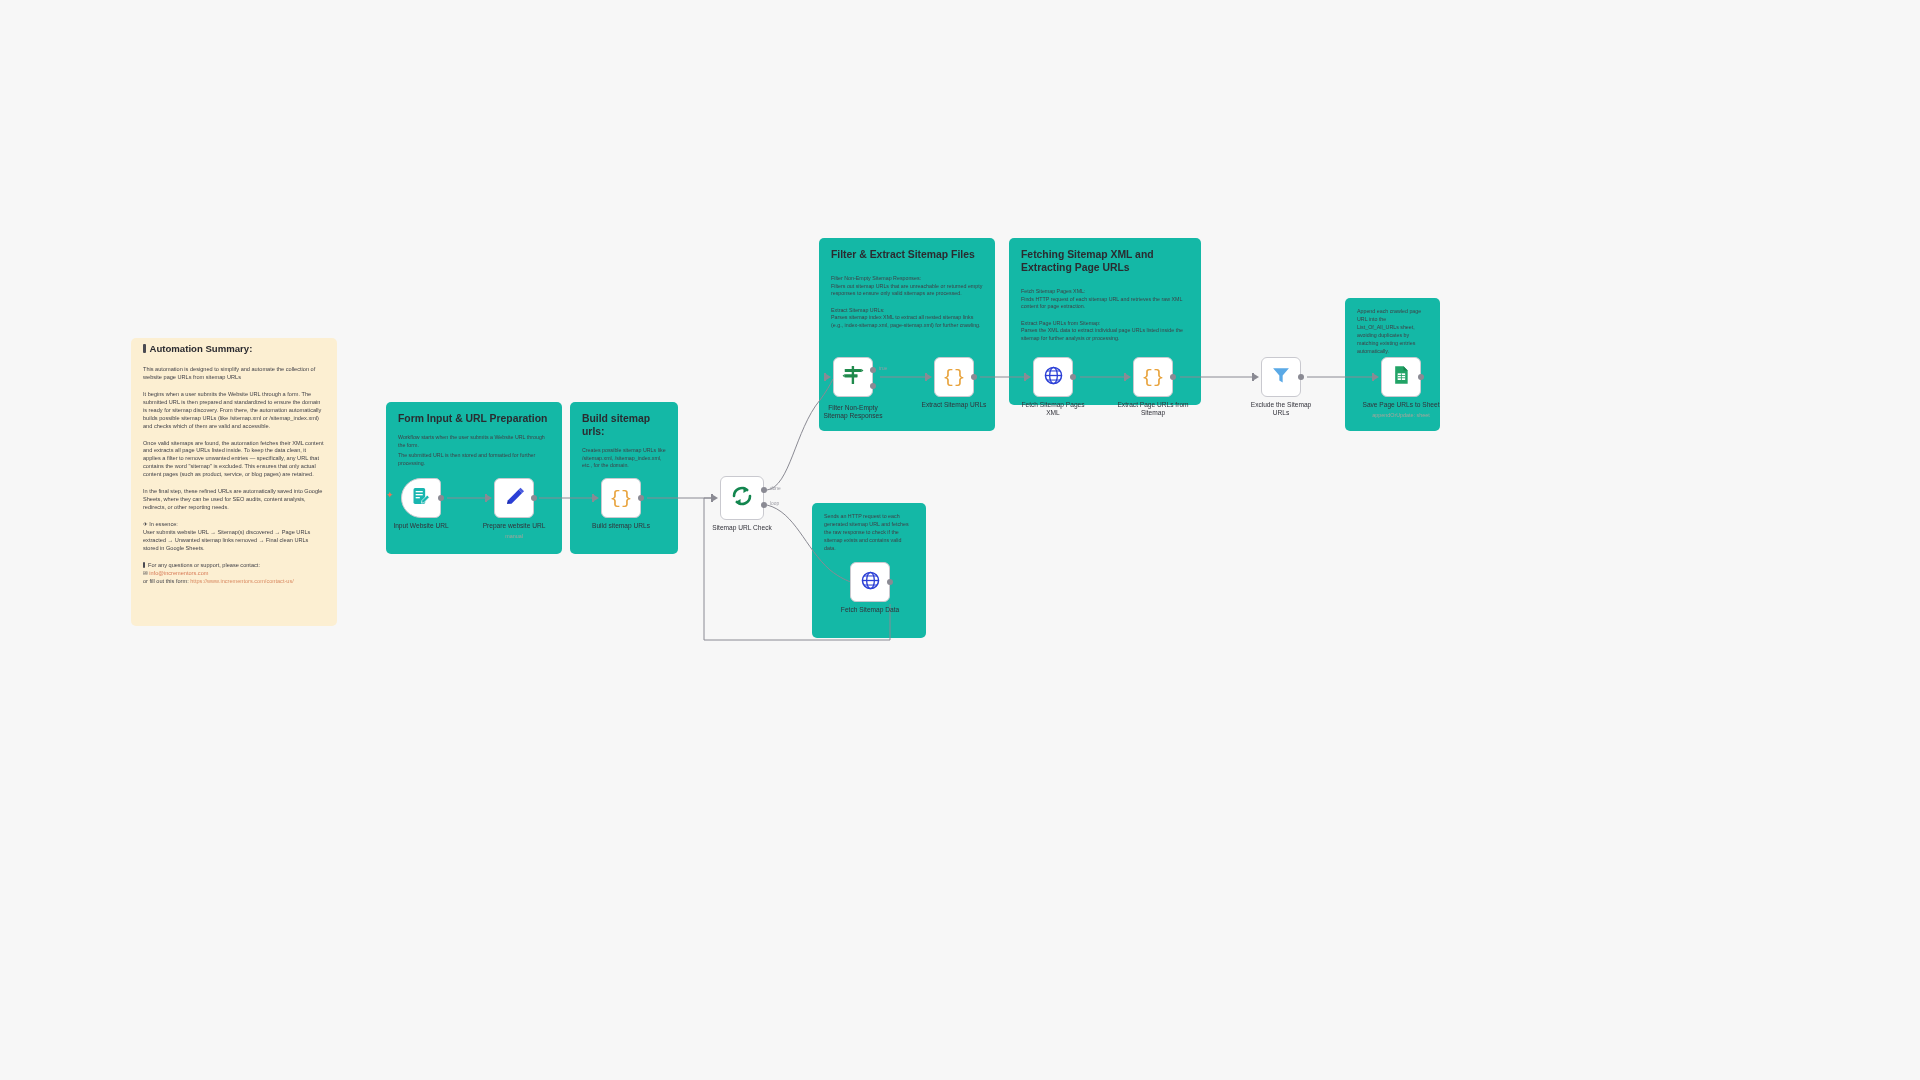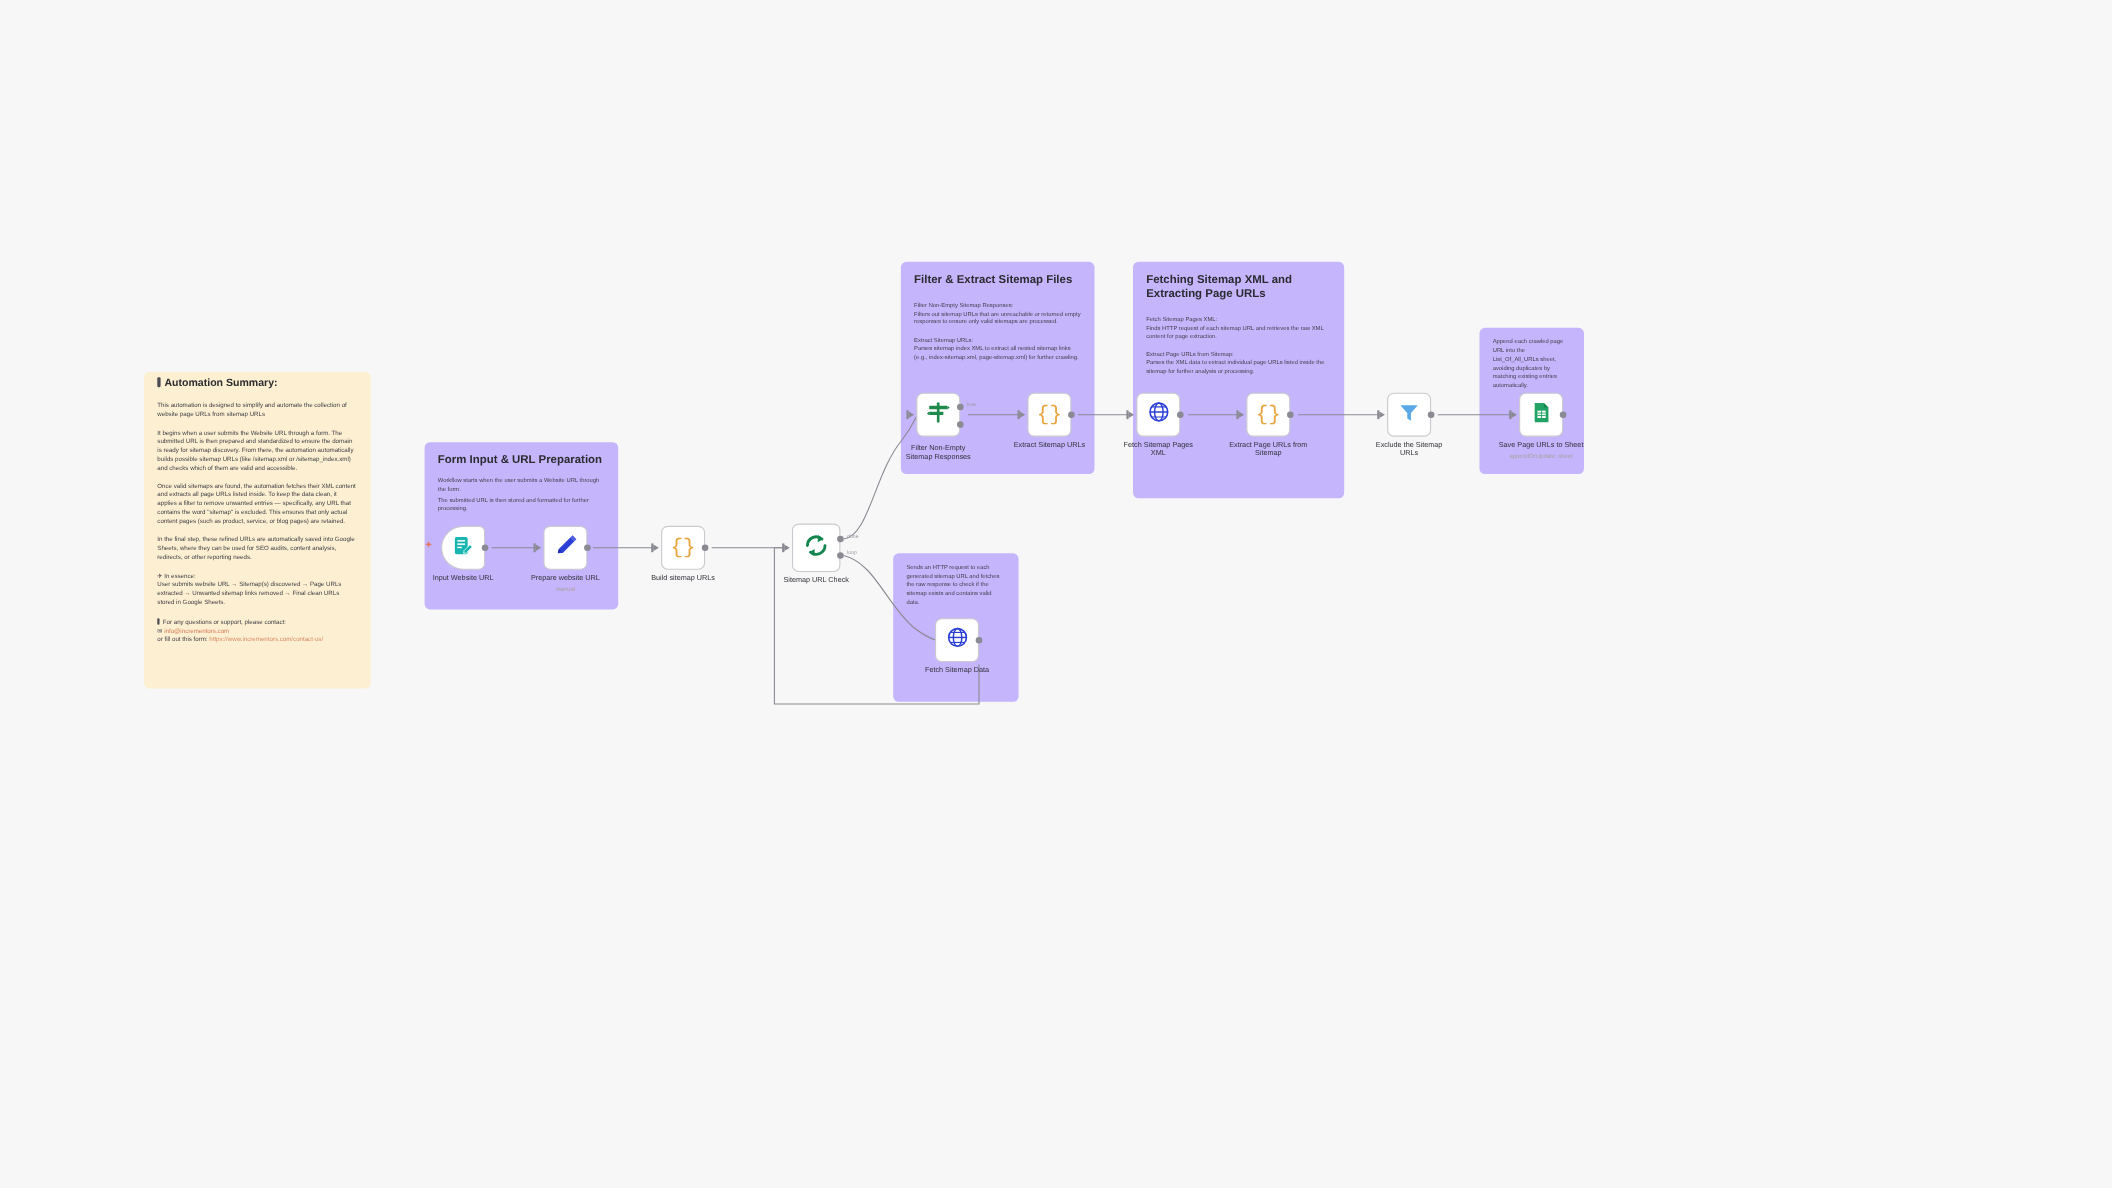--- a/index.html
+++ b/index.html
@@ -14,21 +14,21 @@
 
   
   .note{
     position:absolute;
     background:#f5deb9;
     border-radius:5px;
     box-sizing:border-box;
     padding:10px 12px;
     color:#3f3f46;
   }
-  .note.light{background:#c4b5fd;}
+  .note.light{background:#14b8a6;}
   .note-title{
     font-weight:bold;
     color:#2b2b30;
     line-height:1.25;
     margin:0 0 10px 0;
   }
   .note p{margin:0 0 9px 0;line-height:1.42;}
   .note p:last-child{margin-bottom:0;}
 
   
@@ -51,21 +51,21 @@
   .link{color:#d98a62;}
   .arrow-mark{color:#3f3f46;}
 
   
   #note-form{left:386px;top:402px;width:176px;height:152px;font-size:5.3px;}
   #note-form .note-title{font-size:10.4px;margin-bottom:9px;}
   #note-build{left:570px;top:402px;width:108px;height:152px;font-size:5.3px;}
   #note-build .note-title{font-size:10.4px;margin-bottom:9px;}
   #note-filter{left:819px;top:238px;width:176px;height:193px;font-size:5.3px;}
   #note-filter .note-title{font-size:10.4px;margin-bottom:14px;}
-  #note-fetchxml{left:1030px;top:238px;width:192px;height:215px;font-size:5.3px;}
+  #note-fetchxml{left:1009px;top:238px;width:192px;height:167px;font-size:5.3px;}
   #note-fetchxml .note-title{font-size:10.4px;margin-bottom:14px;}
   #note-exclude{left:1211px;top:274px;width:120px;height:157px;font-size:5.3px;}
   #note-exclude .note-title{font-size:10.4px;margin-bottom:9px;}
   #note-exclude ol{margin:0;padding-left:11px;line-height:1.45;}
   #note-exclude li{margin-bottom:3px;}
   #note-append{left:1345px;top:298px;width:95px;height:133px;font-size:5.3px;}
   #note-append p{line-height:1.5;}
   #note-fetchdata{left:812px;top:503px;width:114px;height:135px;font-size:5.3px;}
   #note-fetchdata p{line-height:1.5;}
 
@@ -177,20 +177,24 @@
   <div class="note light" id="note-form">
     <div class="note-title">Form Input &amp; URL Preparation</div>
     <p>
       <span class="sbar"></span><span>Workflow starts when the user submits a Website URL through the form.</span>
     </p>
     <p style="margin-top:-6px;">
       <span class="sbar"></span><span>The submitted URL is then stored and formatted for further processing.</span>
     </p>
   </div>
 
+  <div class="note light" id="note-build">
+    <div class="note-title">Build sitemap urls:</div>
+    <p>Creates possible sitemap URLs like /sitemap.xml, /sitemap_index.xml, etc., for the domain.</p>
+  </div>
 
   <div class="note light" id="note-filter">
     <div class="note-title">Filter &amp; Extract Sitemap Files</div>
     <p style="margin-bottom:0;">Filter Non-Empty Sitemap Responses:</p>
     <p>Filters out sitemap URLs that are unreachable or returned empty responses to ensure only valid sitemaps are processed.</p>
     <p style="margin-bottom:0;">Extract Sitemap URLs:</p>
     <p>Parses sitemap index XML to extract all nested sitemap links (e.g., index-sitemap.xml, page-sitemap.xml) for further crawling.</p>
   </div>
 
   <div class="note light" id="note-fetchxml">

